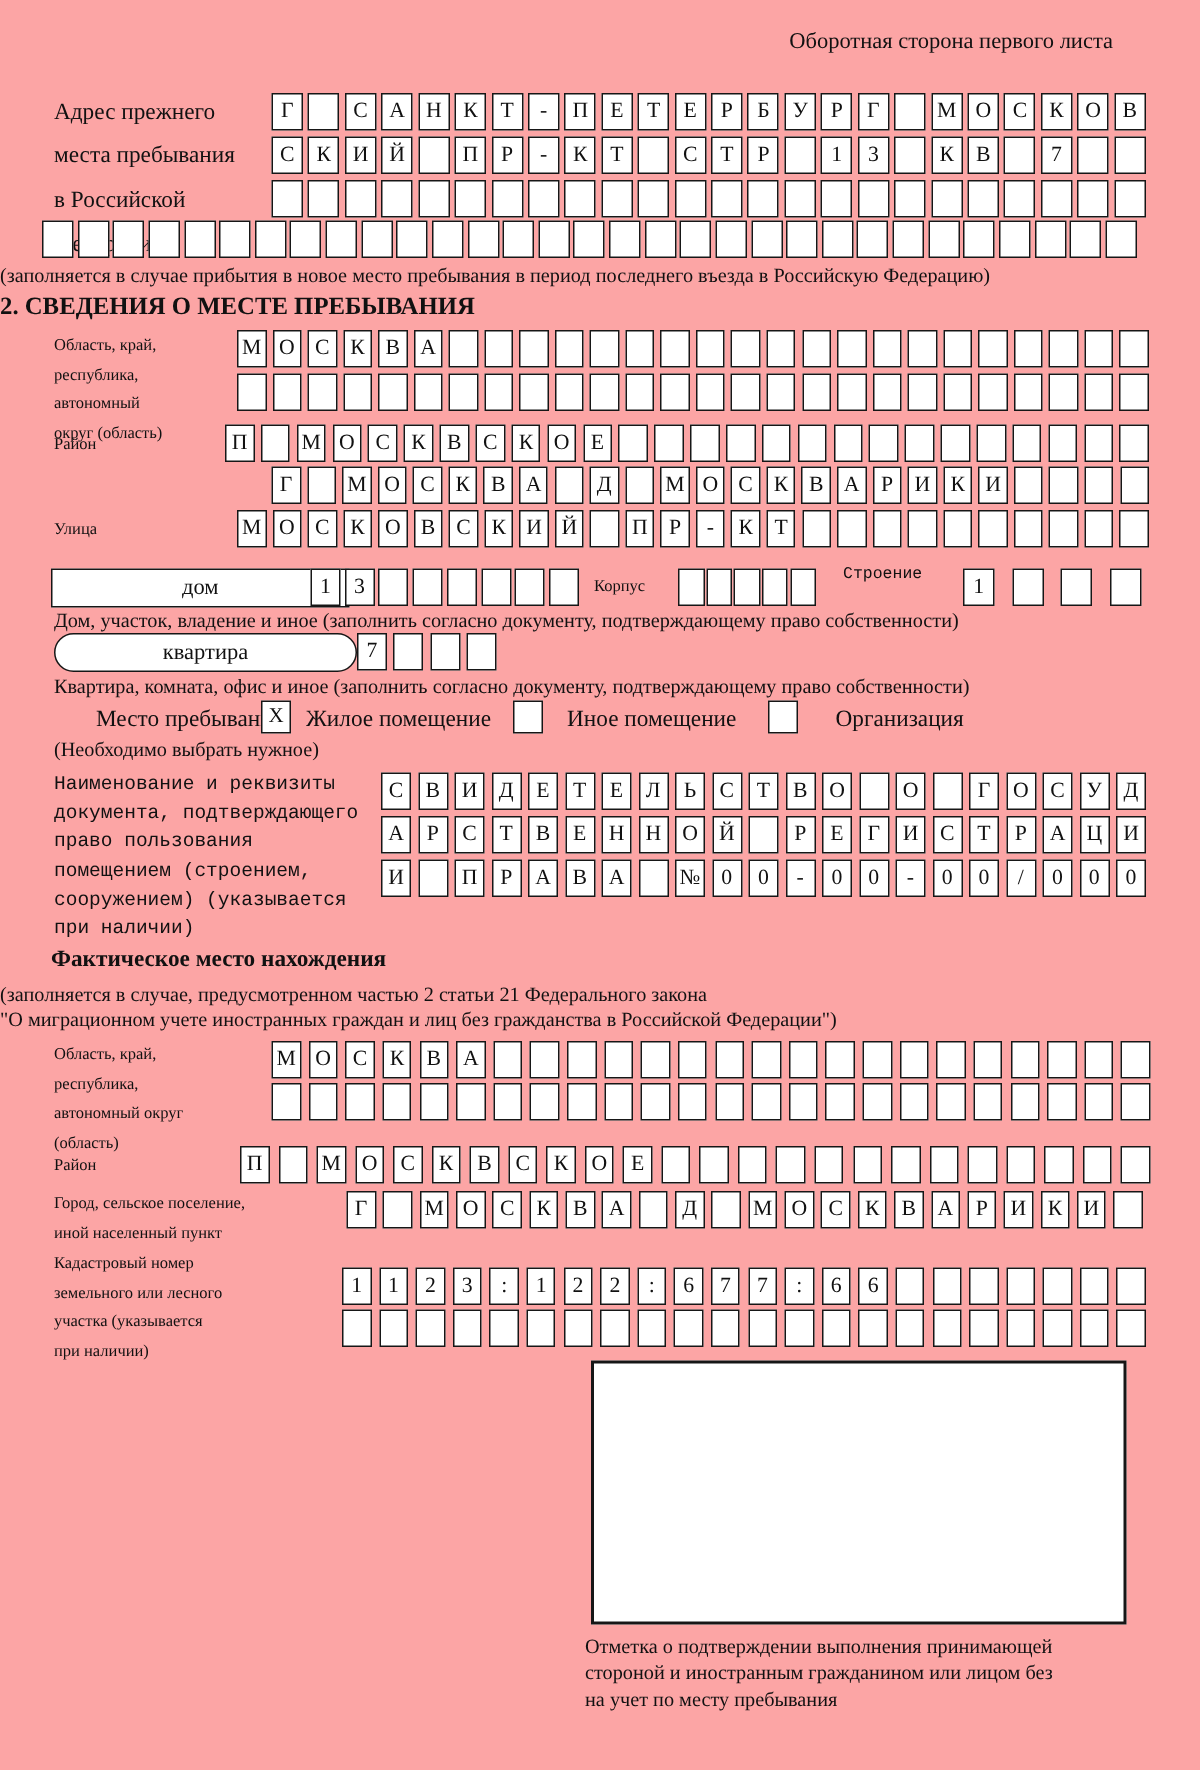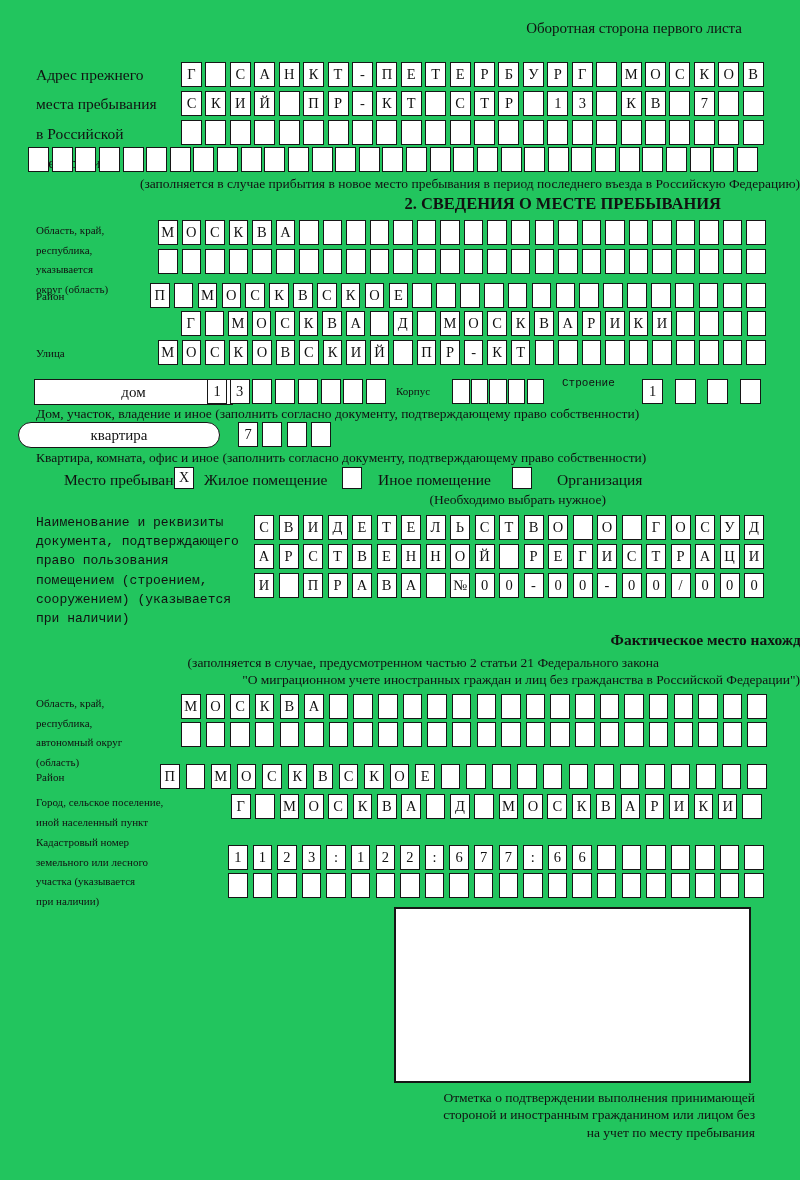--- a/index.html
+++ b/index.html
@@ -1,24 +1,24 @@
 <!DOCTYPE html>
 <html><head>
 <meta charset="utf-8">
 <style>
   html,body { margin:0; padding:0; background:#fff; }
   .page {
-    position:relative; width:800px; height:1180px; background:#22c55e;
+    position:relative; width:800px; height:1180px; background:#fca5a5;
     font-family:"Liberation Serif","DejaVu Serif",serif; color:#111; overflow:hidden;
   }
   .abs { position:absolute; }
   .lbl { position:absolute; font-size:11px; line-height:19.5px; white-space:nowrap; }
   .lh29 { line-height:29.4px; }
   .note { position:absolute; font-size:13.5px; color:#111; }
-  .center { text-align:right; }
+  .center { text-align:left; }
   .bold { font-weight:bold; }
   .cellrow { position:absolute; display:flex; justify-content:space-between; }
   .cell {
     box-sizing:border-box; border:1.8px solid #161616; height:25px;
     display:flex; align-items:center; justify-content:center;
     font-size:14.5px; background:#fff;
   }
   .cw21 .cell { width:21px; }
   .cw20 .cell { width:20px; }
   .cw19 .cell { width:19.5px; }
@@ -158,21 +158,21 @@
       <span class="cell"></span>
       <span class="cell"></span>
     </div>
   <div class="note center" style="left:0; top:176px; width:800px;">(заполняется в случае прибытия в новое место пребывания в период последнего въезда в Российскую Федерацию)</div>
 
   <div class="abs bold center" style="left:0; top:194px; width:721px; font-size:16.5px;">2. СВЕДЕНИЯ О МЕСТЕ ПРЕБЫВАНИЯ</div>
 
   <div class="lbl" style="left:36px; top:221px;">
       <div>Область, край,</div>
       <div>республика,</div>
-      <div>указывается</div>
+      <div>автономный</div>
       <div>округ (область)</div>
     </div>
   <div class="cellrow cw19" style="left:158px; top:220px; width:608px;">
       <span class="cell">М</span>
       <span class="cell">О</span>
       <span class="cell">С</span>
       <span class="cell">К</span>
       <span class="cell">В</span>
       <span class="cell">А</span>
       <span class="cell"></span>
@@ -334,21 +334,21 @@
     </div>
   <div class="lbl" style="left:562px; top:374px;font-family:Liberation Mono, monospace;">Строение</div>
   <div class="cellrow cw21" style="left:642px; top:379px; width:119px;">
       <span class="cell">1</span>
       <span class="cell"></span>
       <span class="cell"></span>
       <span class="cell"></span>
     </div>
   <div class="note" style="left:36px; top:406px;">Дом, участок, владение и иное (заполнить согласно документу, подтверждающему право собственности)</div>
 
-  <div class="wbox" style="left:18px; top:422px; width:202px;border-radius:13px;">квартира</div>
+  <div class="wbox" style="left:36px; top:422px; width:202px;border-radius:13px;">квартира</div>
   <div class="cellrow cw20" style="left:238px; top:422px; width:93px;">
       <span class="cell">7</span>
       <span class="cell"></span>
       <span class="cell"></span>
       <span class="cell"></span>
     </div>
   <div class="note" style="left:36px; top:450px;">Квартира, комната, офис и иное (заполнить согласно документу, подтверждающему право собственности)</div>
 
   <div class="lbl" style="left:36px; top:470px; font-size:15.5px;margin-left:28px;">Место пребывания:</div>
   <div class="cbx" style="left:174px; top:467px;">X</div>

